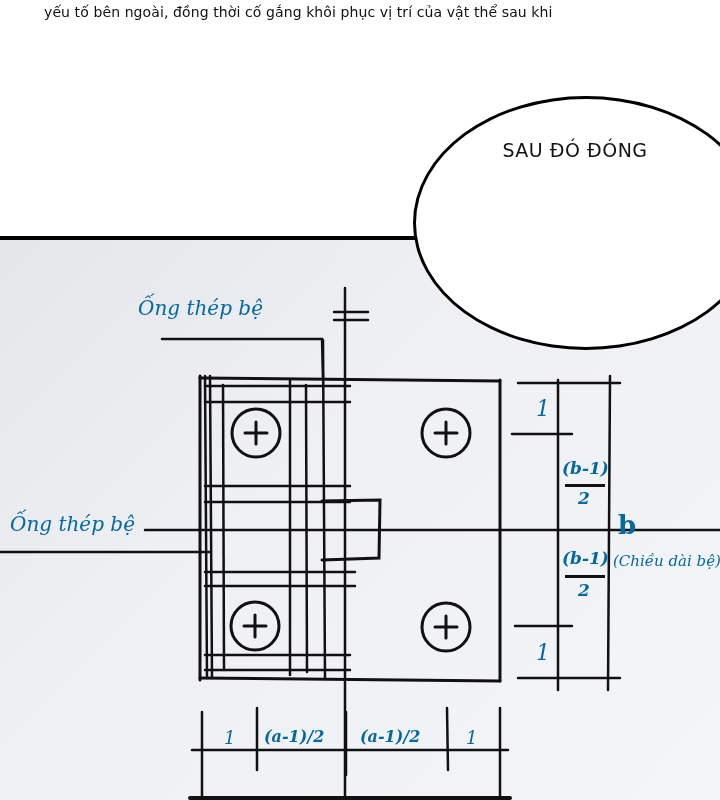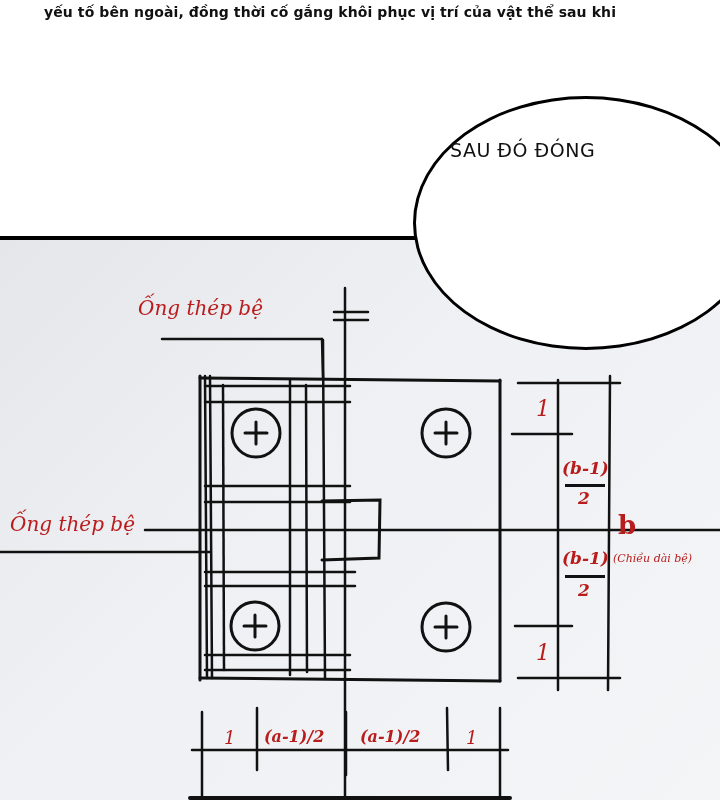--- a/index.html
+++ b/index.html
@@ -1,22 +1,22 @@
 <!DOCTYPE html>
 <html><head>
 <meta charset="utf-8">
 <style>
   html,body{margin:0;padding:0;}
   body{width:720px;height:800px;position:relative;overflow:hidden;background:#ffffff;font-family:"DejaVu Sans",sans-serif;}
-  .caption{position:absolute;left:44px;top:2px;width:640px;font-size:14px;line-height:20px;color:#111;font-weight:bold;letter-spacing:0.1px;}
+  .caption{position:absolute;left:44px;top:2px;width:640px;font-size:14px;line-height:20px;color:#111;font-weight:normal;letter-spacing:0.1px;}
   .panel{position:absolute;left:0;top:236px;width:720px;height:564px;background:linear-gradient(135deg,#e4e6ea 0%,#eef0f3 40%,#f4f5f7 100%);border-top:4px solid #000;}
   .bubble{position:absolute;left:413px;top:96px;width:340px;height:248px;border:3px solid #000;border-radius:50%;background:#fff;z-index:3;}
-  .bubble-text{position:absolute;left:450px;top:132px;width:250px;text-align:left;font-family:"DejaVu Sans",sans-serif;font-size:19px;line-height:36px;color:#111;letter-spacing:0.5px;z-index:4;}
+  .bubble-text{position:absolute;left:450px;top:132px;width:250px;text-align:center;font-family:"DejaVu Sans",sans-serif;font-size:19px;line-height:36px;color:#111;letter-spacing:0.5px;z-index:4;}
   svg{position:absolute;left:0;top:0;z-index:2;}
-  .hand{position:absolute;font-family:"DejaVu Serif",serif;font-style:italic;color:#b91c1c;z-index:5;white-space:nowrap;}
+  .hand{position:absolute;font-family:"DejaVu Serif",serif;font-style:italic;color:#0369a1;z-index:5;white-space:nowrap;}
 </style>
 </head>
 <body>
 
 <div class="caption">
   <div>yếu tố bên ngoài, đồng thời cố gắng khôi phục vị trí của vật thể sau khi</div>
 </div>
 
 <div class="panel"></div>
 
@@ -102,21 +102,21 @@
 </svg>
 
 <div class="hand" style="left:138px;top:296px;font-size:20px;">Ống thép bệ</div>
 <div class="hand" style="left:10px;top:512px;font-size:20px;">Ống thép bệ</div>
 
 <div class="hand" style="left:536px;top:396px;font-size:22px;">1</div>
 <div class="hand" style="left:562px;top:458px;font-size:17px;font-weight:bold;">(b-1)</div>
 <div style="position:absolute;left:565px;top:484px;width:40px;border-top:3px solid #111;z-index:5;"></div>
 <div class="hand" style="left:578px;top:488px;font-size:17px;font-weight:bold;">2</div>
 <div class="hand" style="left:618px;top:510px;font-size:26px;font-style:normal;font-weight:bold;">b</div>
-<div class="hand" style="left:613px;top:552px;font-size:11px;">(Chiều dài bệ)</div>
+<div class="hand" style="left:613px;top:552px;font-size:15px;">(Chiều dài bệ)</div>
 <div class="hand" style="left:562px;top:548px;font-size:17px;font-weight:bold;">(b-1)</div>
 <div style="position:absolute;left:565px;top:575px;width:40px;border-top:3px solid #111;z-index:5;"></div>
 <div class="hand" style="left:578px;top:580px;font-size:17px;font-weight:bold;">2</div>
 <div class="hand" style="left:536px;top:640px;font-size:22px;">1</div>
 
 <div class="hand" style="left:224px;top:727px;font-size:18px;">1</div>
 <div class="hand" style="left:264px;top:727px;font-size:16px;font-weight:bold;">(a-1)/2</div>
 <div class="hand" style="left:360px;top:727px;font-size:16px;font-weight:bold;">(a-1)/2</div>
 <div class="hand" style="left:466px;top:727px;font-size:18px;">1</div>
 

